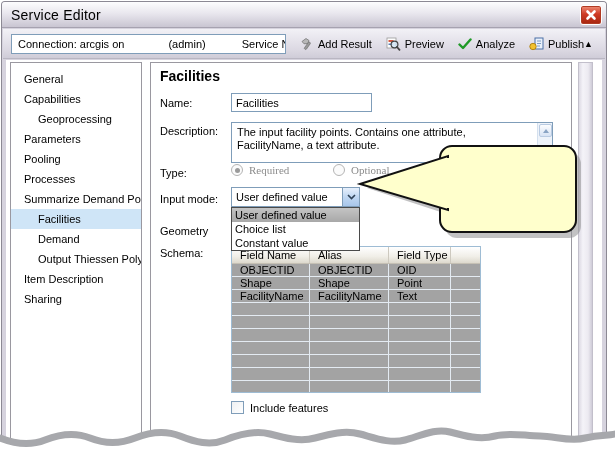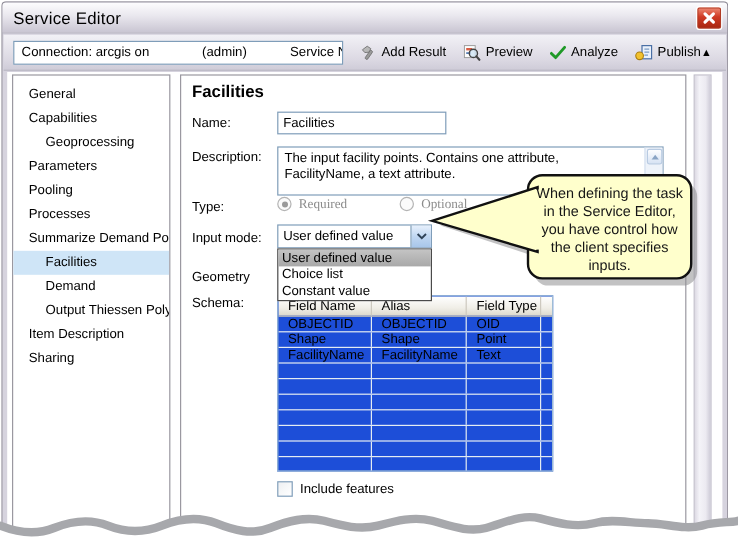--- a/index.html
+++ b/index.html
@@ -63,22 +63,22 @@
   .combo{position:absolute;left:80px;top:124px;width:129px;height:20px;border:1px solid var(--combo-border);
     background:#fff;display:flex;align-items:center;cursor:pointer;}
   .combo-text{flex:1;padding-left:4px;white-space:nowrap;overflow:hidden;}
   .combo-btn{width:17px;height:100%;border-left:1px solid var(--combo-border);
     background:linear-gradient(180deg,#e7f0fc 0%,#c0d7f2 50%,#a8c6ea 100%);
     display:flex;align-items:center;justify-content:center;}
   .dd-list{position:absolute;left:80px;top:144px;width:129px;background:#fff;border:1px solid #4a4a4a;z-index:30;}
   .dd-item{height:14px;line-height:14px;padding-left:3px;white-space:nowrap;overflow:hidden;cursor:pointer;}
   .dd-item.selected{background:linear-gradient(180deg,#c4c4c4,var(--list-highlight));}
   
-  .schema-table{position:absolute;left:80px;top:183px;width:230px;height:147px;border:1px solid var(--table-border);
-    background:#1d4ed8;overflow:hidden;z-index:1;}
+  .schema-table{position:absolute;left:80px;top:183px;width:250px;height:147px;border:1px solid var(--table-border);
+    background:#a3a3a3;overflow:hidden;z-index:1;}
   .sch-header{display:flex;height:17px;background:linear-gradient(180deg,#ffffff 0%,#f0eee7 60%,#ddd9cd 100%);
     border-bottom:1px solid #c5c0b4;}
   .sch-hcell{border-right:1px solid var(--header-sep);padding:2px 0 0 8px;white-space:nowrap;overflow:hidden;}
   .sch-row{display:flex;height:13px;border-bottom:1px solid var(--grid-line);}
   .sch-cell{border-right:1px solid var(--grid-line);padding:0 0 0 8px;line-height:12px;white-space:nowrap;overflow:hidden;}
   .c0{width:78px}.c1{width:79px}.c2{width:62px}.c3{flex:1;border-right:none}
   
   .chk-row{position:absolute;left:80px;top:338px;display:flex;align-items:center;gap:6px;cursor:pointer;}
   .chk-box{width:13px;height:13px;border:1px solid #7f9db9;background:linear-gradient(135deg,#eef0f2,#ffffff);}
   
@@ -311,20 +311,19 @@
   <div class="callout">
     <svg width="232" height="104" viewBox="0 0 232 104">
       <g transform="translate(5,6)">
         <polygon class="balloon-shadow" points="10,44 96,18 96,72"></polygon>
         <rect class="balloon-shadow" x="88" y="8" width="136" height="86" rx="12"></rect>
       </g>
       <rect class="balloon-shape" x="88" y="8" width="136" height="86" rx="12"></rect>
       <polygon class="balloon-shape" points="8,46 96,18 96,72"></polygon>
       <rect class="balloon-patch" x="94" y="20" width="8" height="50"></rect>
     </svg>
-    <div class="callout-text">When defining the task in the Service Editor, you have control how the client specifies inputs.</div>
   </div>
 
   <svg class="torn" viewBox="0 0 615 46">
     <path class="torn-white" d="M0,28 C15,34 30,36 45,30 C60,24 75,22 90,28 C105,34 120,34 135,28 C150,22 165,20 180,26 C195,32 210,36 225,30 C240,24 255,20 270,24 C285,28 300,32 315,28 C330,24 345,20 360,24 C375,28 390,34 405,30 C420,26 435,18 450,22 C465,26 480,30 495,26 C510,22 525,26 540,26 C555,26 570,32 585,28 C600,24 608,26 615,24 L615,46 L0,46 Z"></path>
     <path class="torn-band" d="M0,28 C15,34 30,36 45,30 C60,24 75,22 90,28 C105,34 120,34 135,28 C150,22 165,20 180,26 C195,32 210,36 225,30 C240,24 255,20 270,24 C285,28 300,32 315,28 C330,24 345,20 360,24 C375,28 390,34 405,30 C420,26 435,18 450,22 C465,26 480,30 495,26 C510,22 525,26 540,26 C555,26 570,32 585,28 C600,24 608,26 615,24"></path>
   </svg>
 </div>
 
 </body></html>

